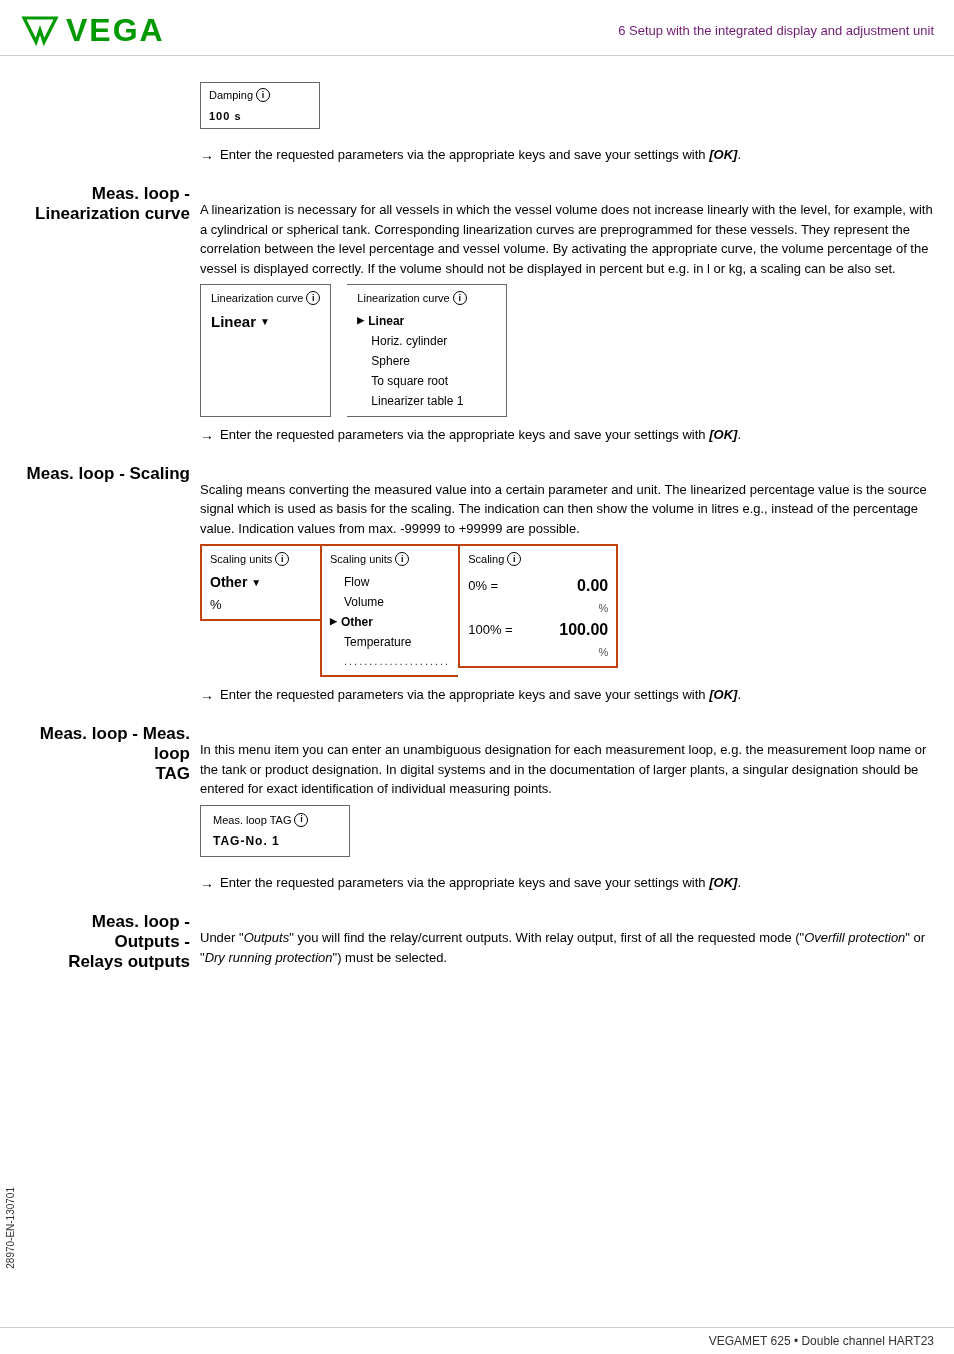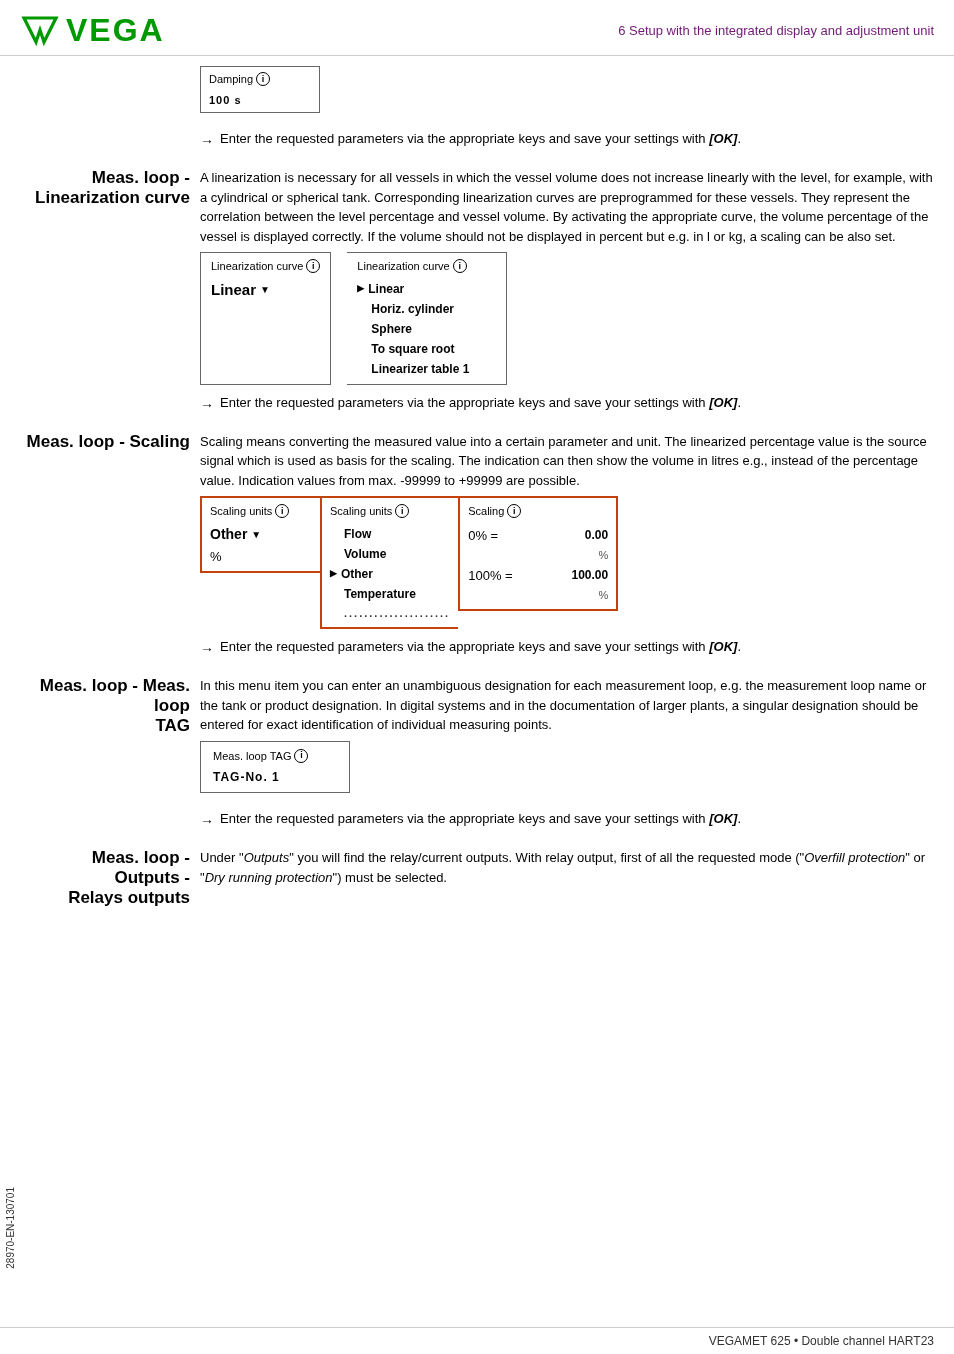--- a/index.html
+++ b/index.html
@@ -71,20 +71,21 @@
       padding-top: 0;
       padding-right: 10px;
       padding-left: 15px;
       text-align: right;
     }
 
     .section-body {
       flex: 1;
       font-size: 13px;
       line-height: 1.5;
+      margin-top: 16px;
     }
 
     
     .ui-box {
       border: 1px solid #666;
       display: inline-block;
       padding: 4px 8px;
       margin-bottom: 8px;
       min-width: 120px;
       background: #fff;
@@ -158,21 +159,20 @@
       border-left: none;
       padding: 5px 10px;
       min-width: 160px;
     }
 
     .menu-item {
       display: flex;
       align-items: center;
       font-size: 12px;
       padding: 1px 0;
-      font-weight: bold;
     }
     .menu-item.selected {
       font-weight: bold;
     }
     .menu-triangle {
       margin-right: 4px;
       font-size: 9px;
     }
 
     
@@ -205,21 +205,21 @@
 
     .scaling-right-row {
       display: flex;
       justify-content: space-between;
       align-items: center;
       font-size: 13px;
       padding: 2px 0;
     }
 
     .scaling-right-val {
-      font-size: 12px;
+      font-size: 16px;
       font-weight: bold;
     }
 
     
     .tag-box {
       border: 1px solid #666;
       display: inline-block;
       padding: 6px 12px;
       min-width: 150px;
       margin-bottom: 8px;

